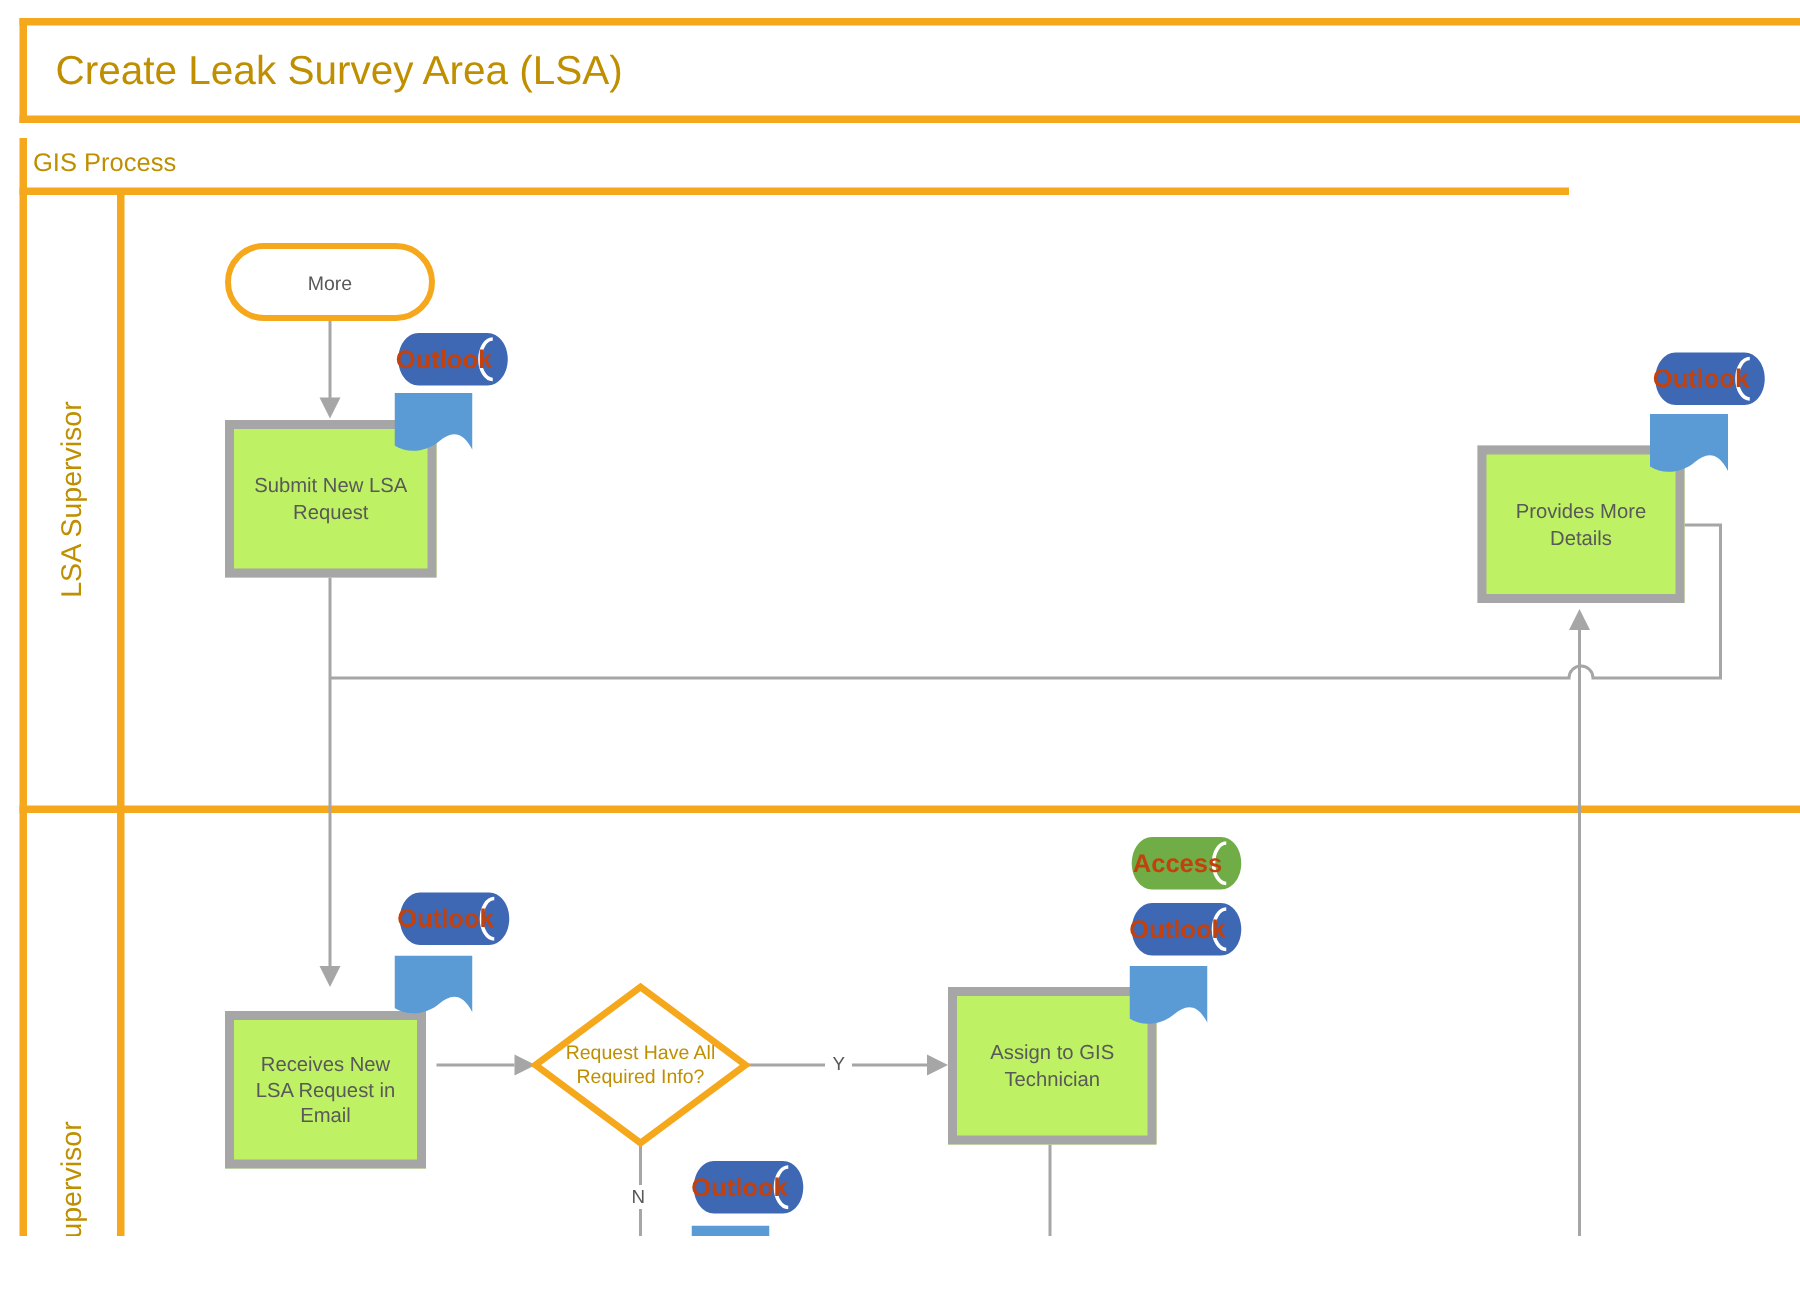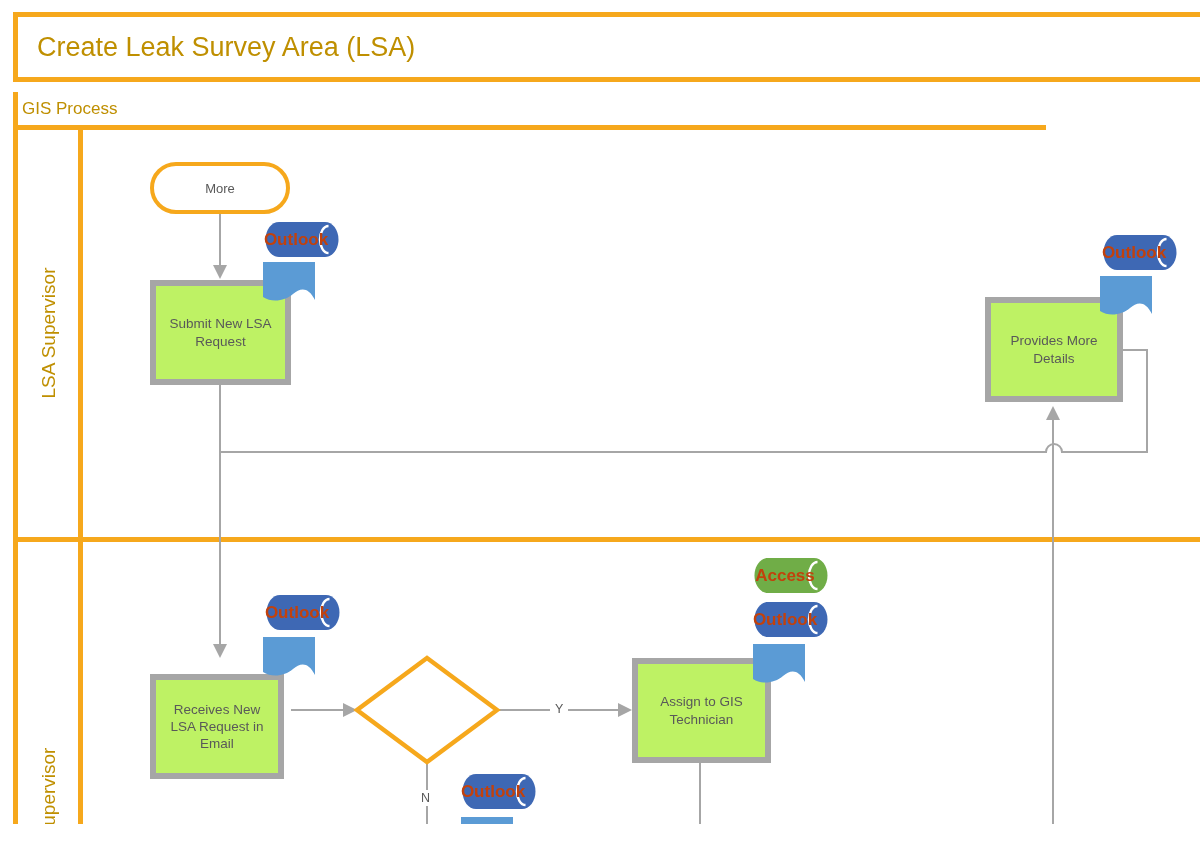--- a/index.html
+++ b/index.html
@@ -117,20 +117,21 @@
     </div>
 
     <div class="proc p-receives">
       <span>Receives New LSA Request in Email</span>
     </div>
 
     <div class="decision">
       <svg viewBox="0 0 148 112">
         <polygon points="74,4 144,56 74,108 4,56" fill="#fff" stroke="#F6A81C" stroke-width="4.5" stroke-linejoin="miter"></polygon>
       </svg>
+      <div class="dtext">Request Have All Required Info?</div>
     </div>
 
     <div class="proc p-assign">
       <span>Assign to GIS Technician</span>
     </div>
 
     <div class="edge-label" style="left:550px;top:701px;">Y</div>
     <div class="edge-label" style="left:416px;top:790px;">N</div>
 
     <div class="doc" style="left:263px;top:262px;">

